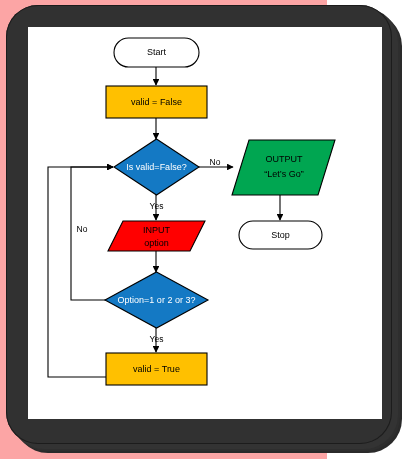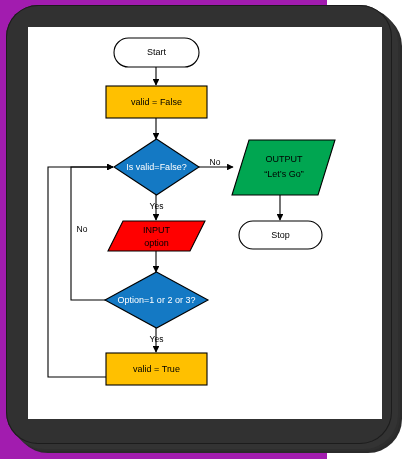--- a/index.html
+++ b/index.html
@@ -11,21 +11,21 @@
     width: 410px;
     height: 459px;
     font-family: "Liberation Sans", sans-serif;
     overflow: hidden;
   }
 
   #canvas {
     position: relative;
     width: 327px;
     height: 459px;
-    background: #a21caf;
+    background: #fca5a5;
   }
 
   
   .shadow-layer {
     position: absolute;
     border-radius: 34px;
     background: #2b2b2b;
   }
   .shadow-l1 { left: 14px; top: 12px; width: 388px; height: 441px; background:#2a2a2a; }
   .shadow-l2 { left: 12px; top: 10px; width: 388px; height: 441px; background:#2e2e2e; }

